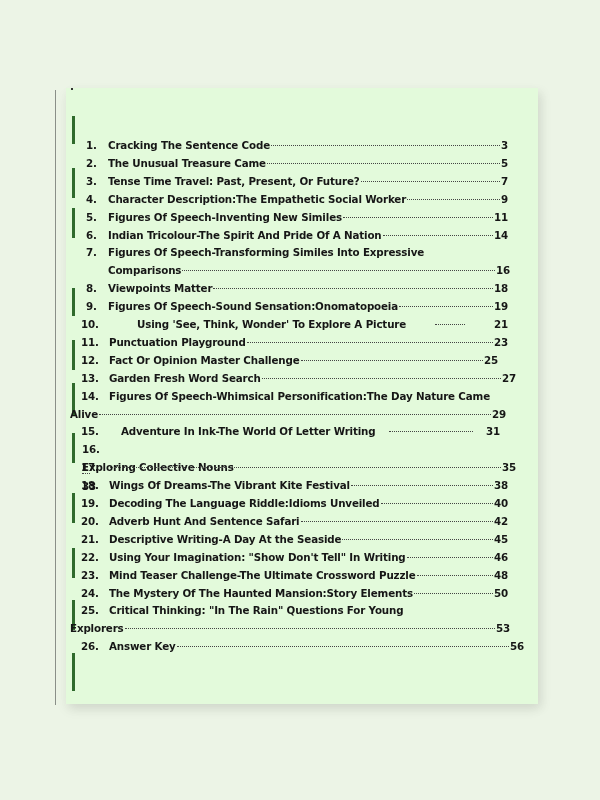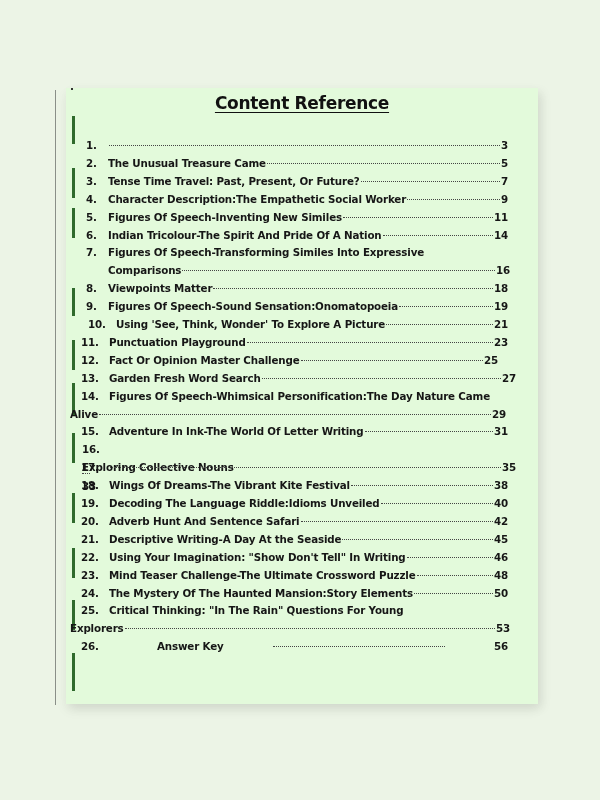--- a/index.html
+++ b/index.html
@@ -49,39 +49,39 @@
       transform: translateY(-3px); min-width: 8px;
     }
     .row .page-num { flex: 0 0 auto; }
   </style>
 </head>
 <body>
 
 <div class="margin-line"></div>
 
 <div class="page">
-  <div class="title">Content Reference</div>
 
   <div class="bar" style="top:28px;height:28px"></div>
   <div class="bar" style="top:80px;height:30px"></div>
   <div class="bar" style="top:120px;height:30px"></div>
   <div class="bar" style="top:200px;height:28px"></div>
   <div class="bar" style="top:252px;height:30px"></div>
   <div class="bar" style="top:295px;height:32px"></div>
   <div class="bar" style="top:345px;height:30px"></div>
   <div class="bar" style="top:405px;height:30px"></div>
   <div class="bar" style="top:460px;height:30px"></div>
   <div class="bar" style="top:512px;height:30px"></div>
   <div class="bar" style="top:565px;height:38px"></div>
 
   <div class="dot" style="left:5px;top:0"></div>
 
   <div class="entries" id="toc">
       <div class="row" style="top: 0px; left: 20px; right: 30px;">
         <span class="num" style="width: 22px;">1.</span>
+        <span class="label">Cracking The Sentence Code</span>
         <span class="leader"></span>
         <span class="page-num">3</span>
       </div>
       <div class="row" style="top: 17.9px; left: 20px; right: 30px;">
         <span class="num" style="width: 22px;">2.</span>
         <span class="label">The Unusual Treasure Came</span>
         <span class="leader"></span>
         <span class="page-num">5</span>
       </div>
       <div class="row" style="top: 35.8px; left: 20px; right: 30px;">
@@ -122,21 +122,21 @@
         <span class="label">Viewpoints Matter</span>
         <span class="leader"></span>
         <span class="page-num">18</span>
       </div>
       <div class="row" style="top: 161.1px; left: 20px; right: 30px;">
         <span class="num" style="width: 22px;">9.</span>
         <span class="label">Figures Of Speech-Sound Sensation:Onomatopoeia</span>
         <span class="leader"></span>
         <span class="page-num">19</span>
       </div>
-      <div class="row" style="top: 179px; left: 22px; right: 30px;">
+      <div class="row" style="top: 179px; left: 15px; right: 30px; gap: 28px;">
         <span class="num" style="width: 28px;">10.</span>
         <span class="label">Using 'See, Think, Wonder' To Explore A Picture</span>
         <span class="leader"></span>
         <span class="page-num">21</span>
       </div>
       <div class="row" style="top: 196.9px; left: 15px; right: 30px;">
         <span class="num" style="width: 28px;">11.</span>
         <span class="label">Punctuation Playground</span>
         <span class="leader"></span>
         <span class="page-num">23</span>
@@ -155,21 +155,21 @@
       </div>
       <div class="row noleader" style="top: 250.6px; left: 15px; right: 20px;">
         <span class="num" style="width: 28px;">14.</span>
         <span class="label">Figures Of Speech-Whimsical Personification:The Day Nature Came</span>
       </div>
       <div class="row" style="top: 268.5px; left: 4px; right: 32px;">
         <span class="label">Alive</span>
         <span class="leader"></span>
         <span class="page-num">29</span>
       </div>
-      <div class="row" style="top: 286.4px; left: 15px; right: 30px;">
+      <div class="row" style="top: 286.4px; left: 15px; right: 38px; gap: 12px;">
         <span class="num" style="width: 28px;">15.</span>
         <span class="label">Adventure In Ink-The World Of Letter Writing</span>
         <span class="leader"></span>
         <span class="page-num">31</span>
       </div>
       <div class="row" style="top: 304.3px; left: 15px; right: 30px; flex-direction: column;">
         <span class="num" style="width: 28px;">16.</span>
         <span class="label">Exploring Collective Nouns</span>
         <span class="leader"></span>
         <span class="page-num">33</span>
@@ -223,20 +223,20 @@
       </div>
       <div class="row noleader" style="top: 465.4px; left: 15px; right: 20px;">
         <span class="num" style="width: 28px;">25.</span>
         <span class="label">Critical Thinking: "In The Rain" Questions For Young</span>
       </div>
       <div class="row" style="top: 483.3px; left: 4px; right: 28px;">
         <span class="label">Explorers</span>
         <span class="leader"></span>
         <span class="page-num">53</span>
       </div>
-      <div class="row" style="top: 501.2px; left: 15px; right: 30px; gap: 48px;">
+      <div class="row" style="top: 501.2px; left: 15px; right: 14px;">
         <span class="num" style="width: 28px;">26.</span>
         <span class="label">Answer Key</span>
         <span class="leader"></span>
         <span class="page-num">56</span>
       </div>
     </div>
 </div>
 
 </body></html>

